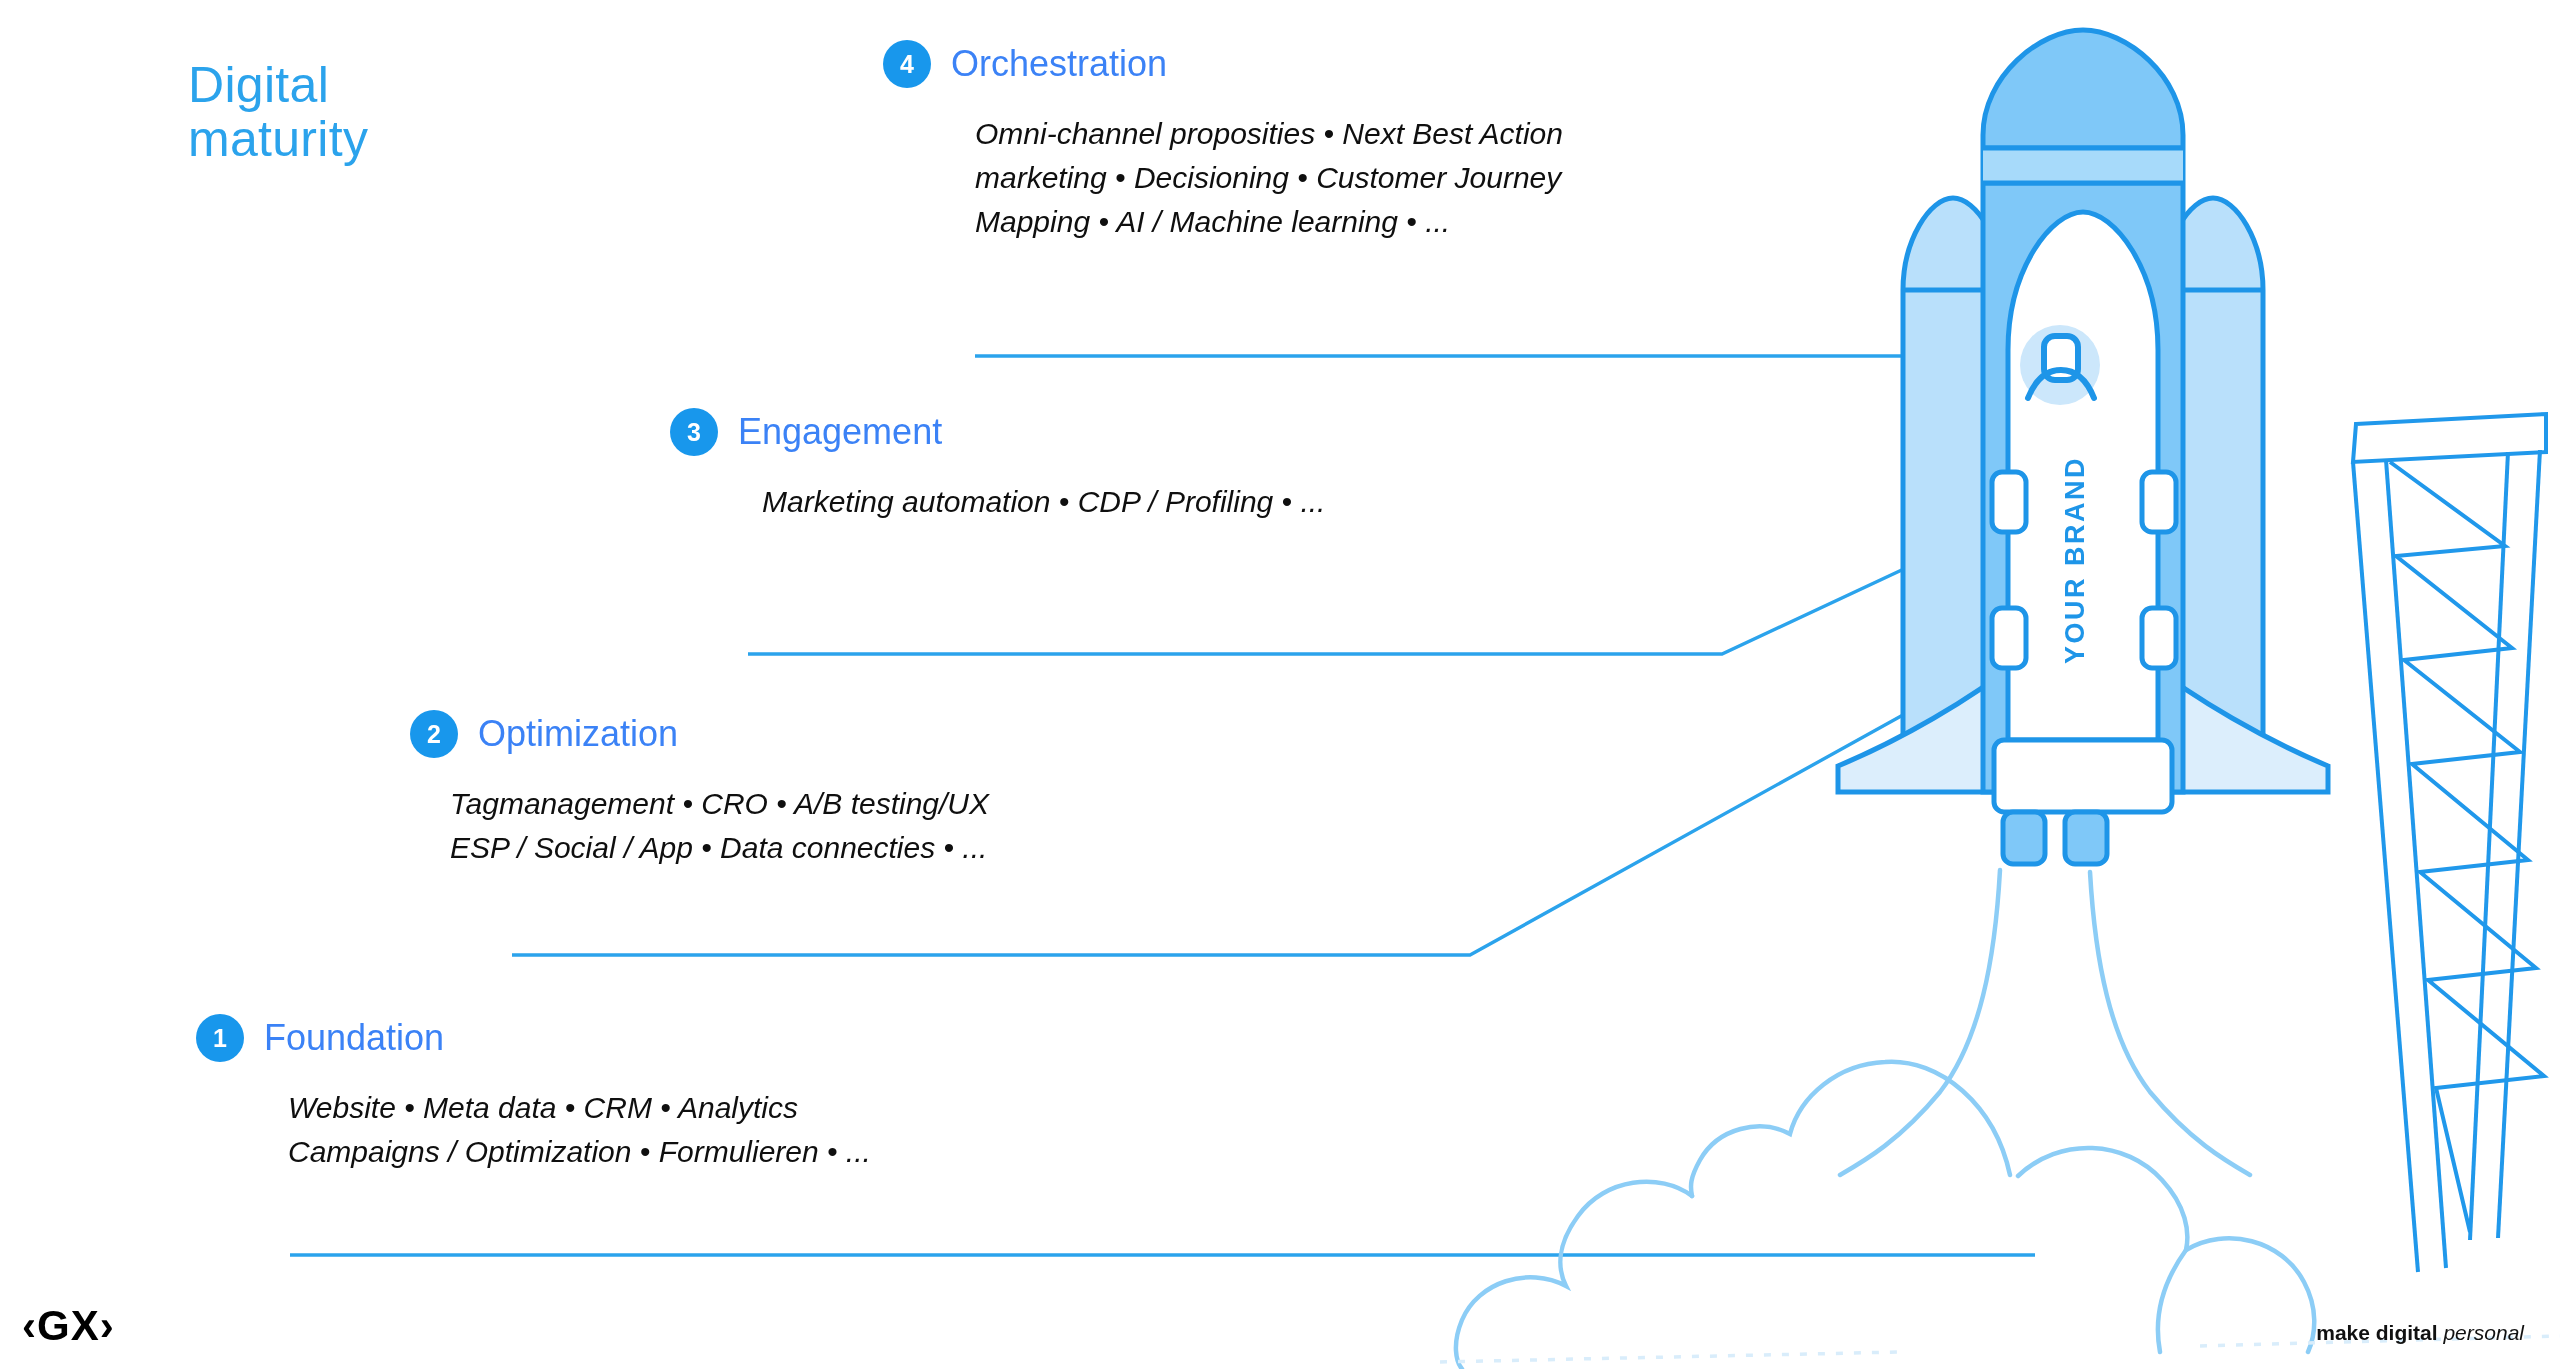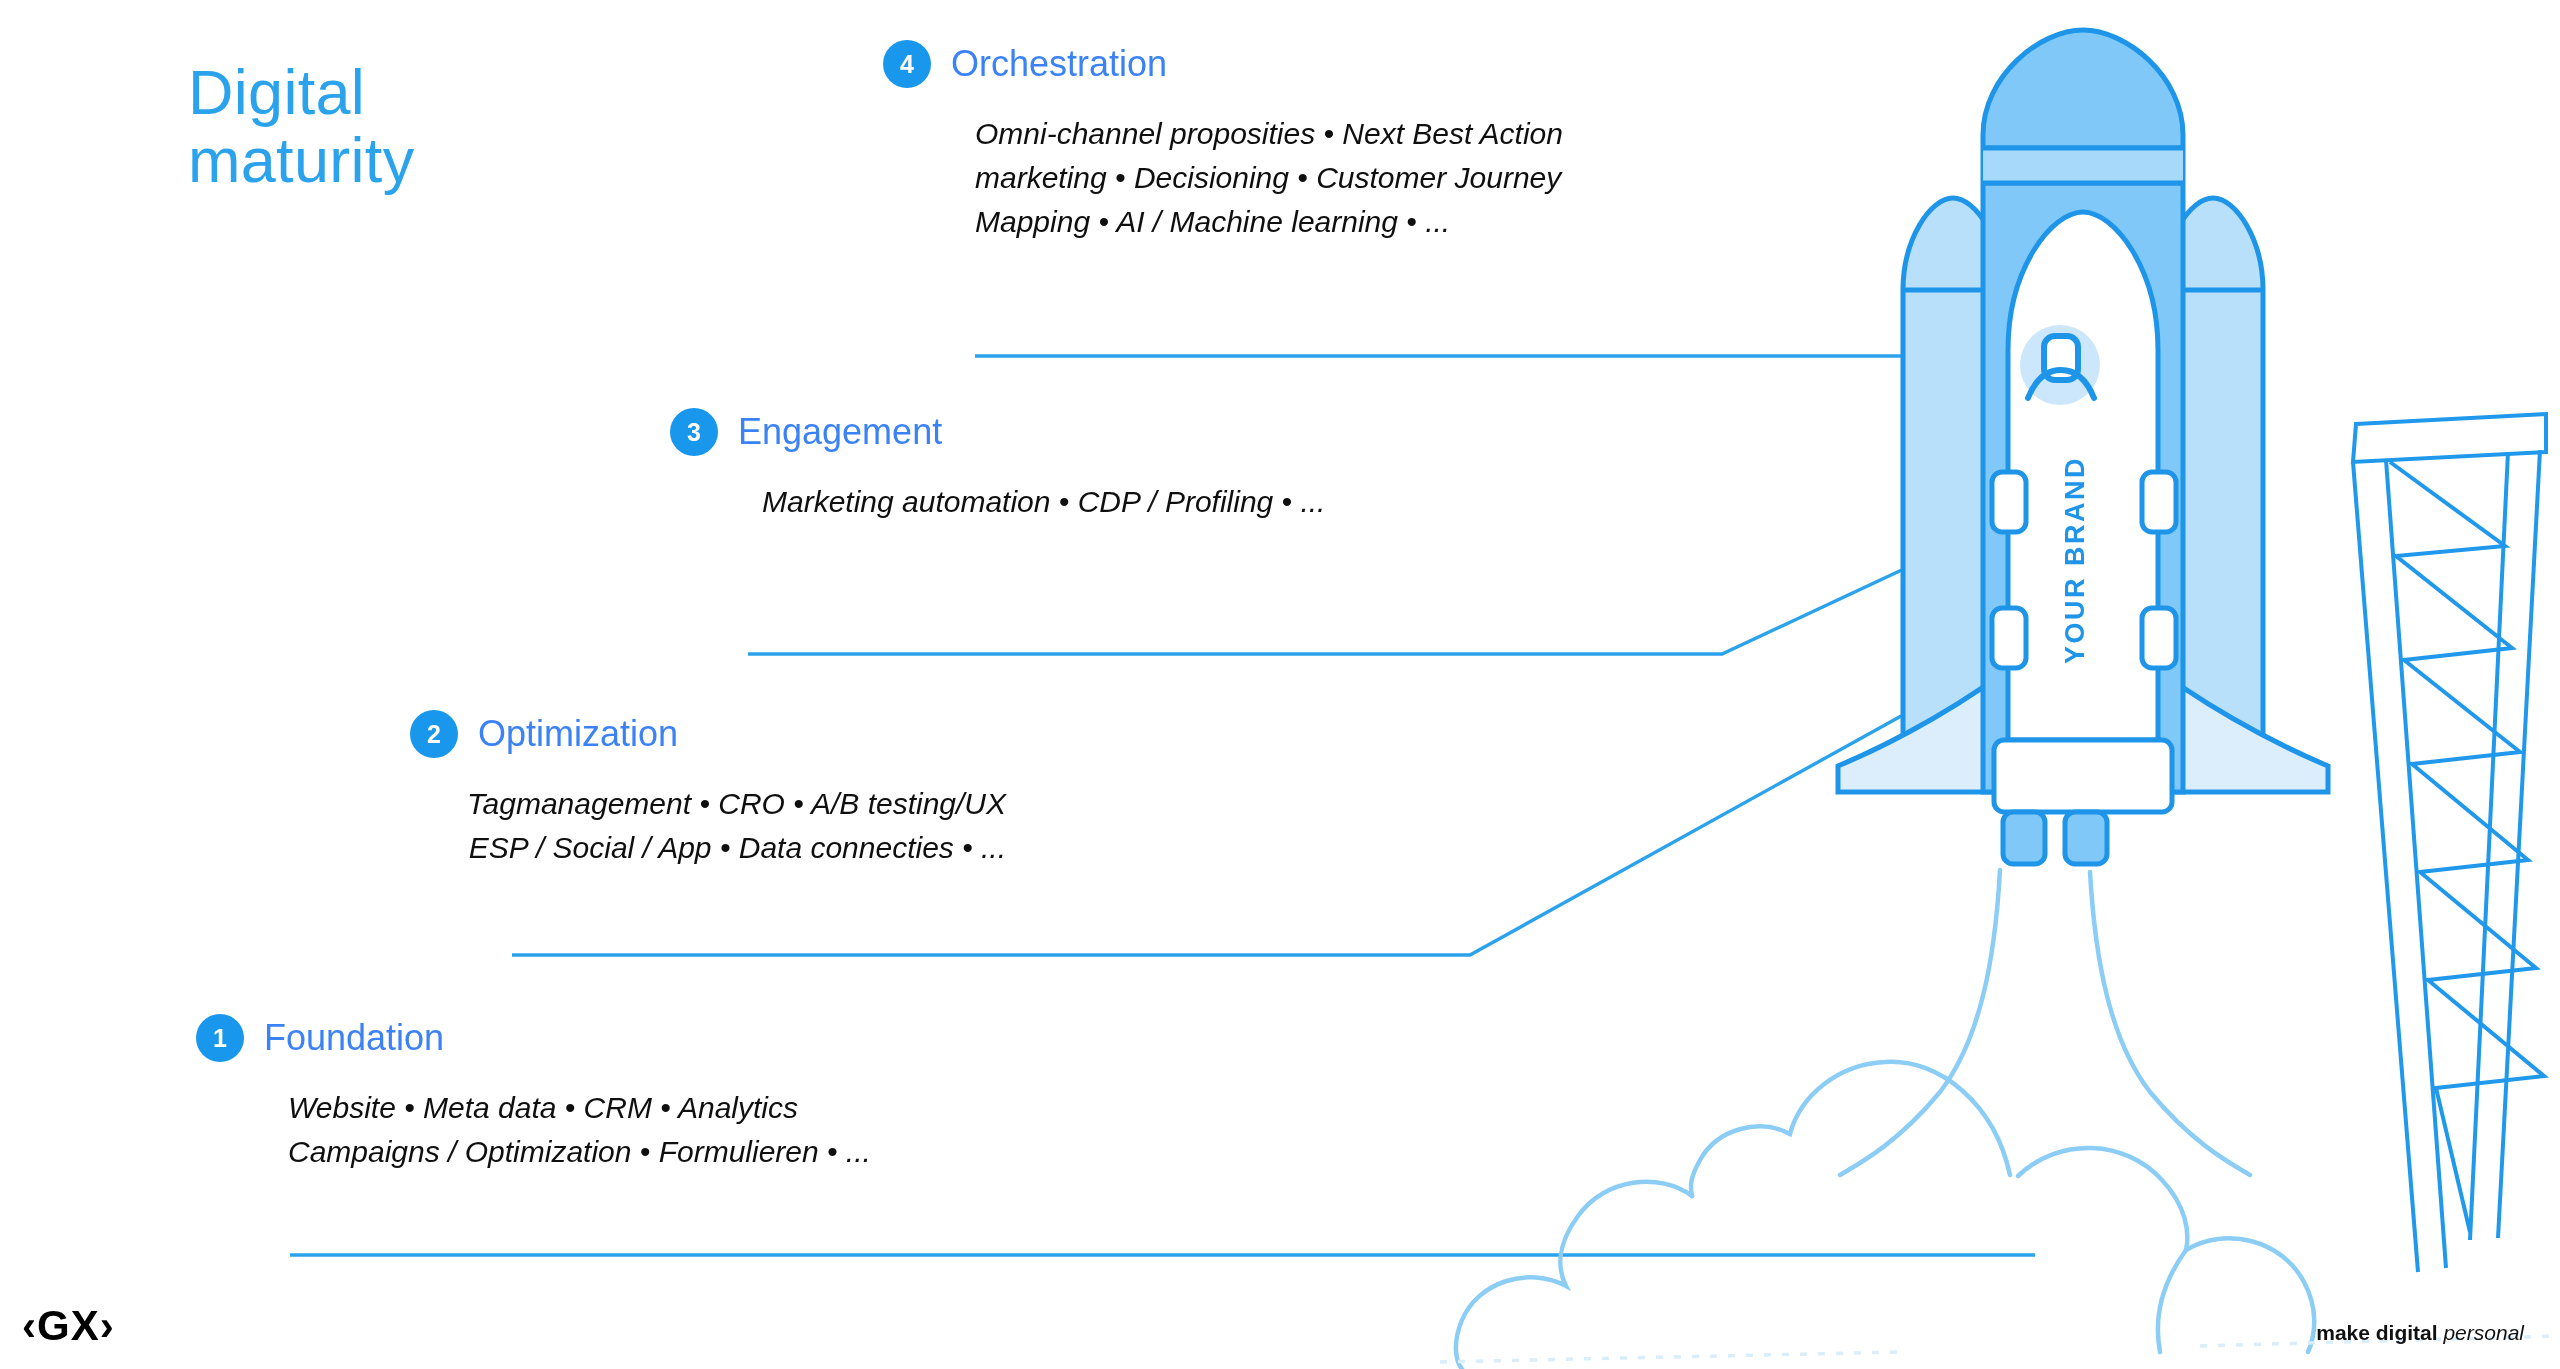--- a/index.html
+++ b/index.html
@@ -6,21 +6,21 @@
   body{
     width:2560px;height:1369px;position:relative;overflow:hidden;
     font-family:"Liberation Sans","DejaVu Sans",sans-serif;
     -webkit-font-smoothing:antialiased;
   }
   .slide{position:absolute;inset:0;background:#fff;}
 
   
   #page-title{
     position:absolute;left:188px;top:58px;width:620px;
-    color:#2BA3EC;font-size:63px;line-height:1.08;font-weight:300;
+    color:#2BA3EC;font-size:50px;line-height:1.08;font-weight:300;
     letter-spacing:.3px;
   }
   #page-title .t-line{display:block;}
 
   
   .tier{position:absolute;}
   .tier-head{display:flex;align-items:center;gap:20px;}
   .badge{
     width:48px;height:48px;border-radius:50%;
     background:#1897EC;color:#fff;font-size:25px;font-weight:700;
@@ -35,21 +35,21 @@
   .tier-line{
     color:#0f0f0f;font-size:30px;line-height:1.47;white-space:nowrap;
   }
 
   
   #tier-4{left:883px;top:40px;}
   #tier-4 .tier-lines{margin-left:92px;margin-top:24px;}
   #tier-3{left:670px;top:408px;}
   #tier-3 .tier-lines{margin-left:92px;margin-top:24px;}
   #tier-2{left:410px;top:710px;}
-  #tier-2 .tier-lines{margin-left:57px;margin-top:24px;text-align:right;}
+  #tier-2 .tier-lines{margin-left:40px;margin-top:24px;}
   #tier-1{left:196px;top:1014px;}
   #tier-1 .tier-lines{margin-left:92px;margin-top:24px;}
 
   
   #artwork{position:absolute;left:0;top:0;width:2560px;height:1369px;}
 
   
   #brand-logo{
     position:absolute;left:22px;top:1305px;
     color:#000000;font-size:42px;font-weight:800;letter-spacing:1px;

